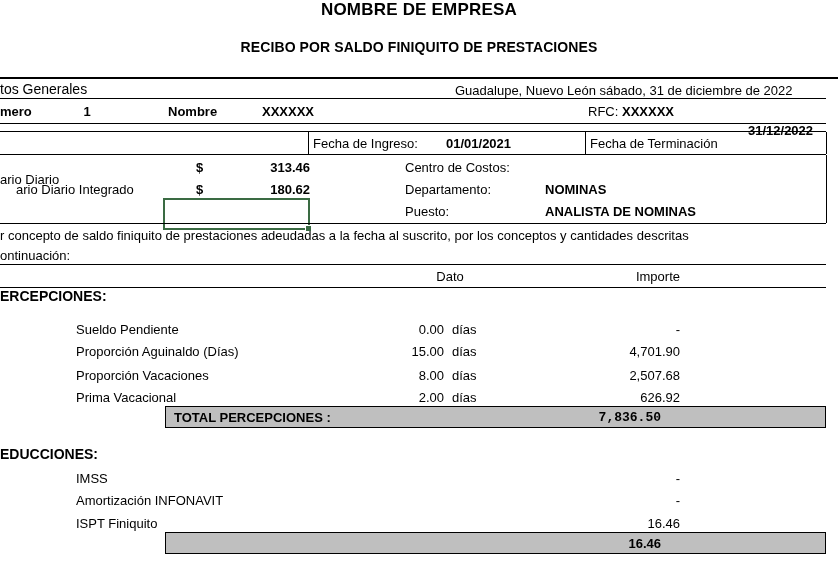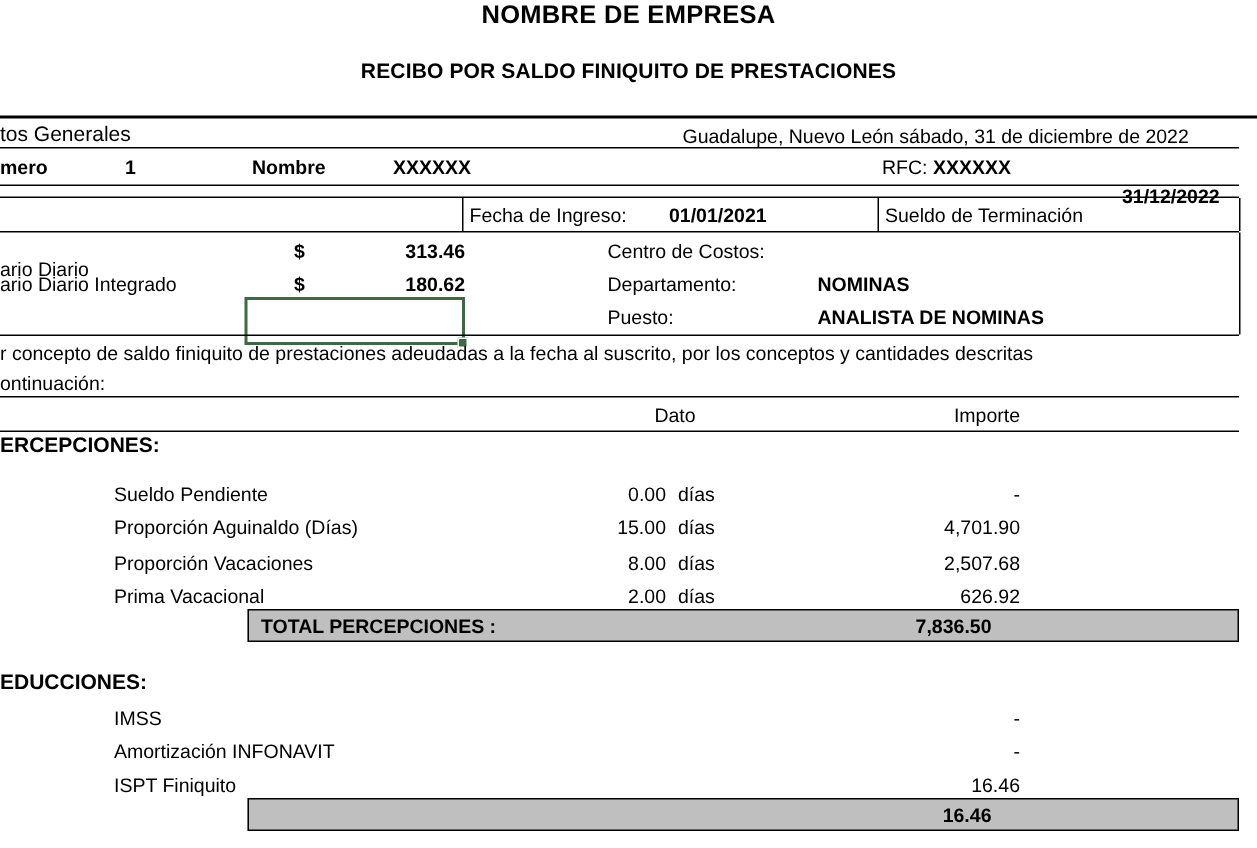--- a/index.html
+++ b/index.html
@@ -111,32 +111,32 @@
 <div class="abs hline" style="left:0; top:123px; width:826px;"></div>
 
 <div class="abs hline" style="left:0; top:131px; width:826px;"></div>
 
 <div class="abs vline" style="left:308px; top:132px; height:22px;"></div>
 <div class="abs vline" style="left:585px; top:132px; height:22px;"></div>
 <div class="abs vline" style="left:826px; top:132px; height:22px;"></div>
 
 <div class="abs lbl" style="left:313px; top:136px;">Fecha de Ingreso:</div>
 <div class="abs lbl b" style="left:446px; top:136px;">01/01/2021</div>
-<div class="abs lbl" style="left:590px; top:136px;">Sueldo de Terminación</div>
+<div class="abs lbl" style="left:590px; top:136px;">Fecha de Terminación</div>
 <div class="abs lbl b" style="left:748px; top:123px;">31/12/2022</div>
 
 <div class="abs hline" style="left:0; top:154px; width:826px;"></div>
 
 <div class="abs lbl" style="left:0; top:160px;margin-top:12px;">ario Diario</div>
 <div class="abs lbl b" style="left:196px; top:160px;">$</div>
 <div class="abs lbl b" style="left:212px; top:160px; width:98px; text-align:right;">313.46</div>
 <div class="abs lbl" style="left:405px; top:160px;">Centro de Costos:</div>
 <div class="abs lbl b" style="left:545px; top:160px;"></div>
 
-<div class="abs lbl" style="left:0; top:182px;">ario Diario Integrado</div>
+<div class="abs lbl" style="left:0; top:182px;padding-left:16px;">ario Diario Integrado</div>
 <div class="abs lbl b" style="left:196px; top:182px;">$</div>
 <div class="abs lbl b" style="left:212px; top:182px; width:98px; text-align:right;">180.62</div>
 <div class="abs lbl" style="left:405px; top:182px;">Departamento:</div>
 <div class="abs lbl b" style="left:545px; top:182px;">NOMINAS</div>
 
 <div class="abs lbl" style="left:405px; top:204px;">Puesto:</div>
 <div class="abs lbl b" style="left:545px; top:204px;">ANALISTA DE NOMINAS</div>
 
 <div class="abs vline" style="left:826px; top:155px; height:68px;"></div>
 
@@ -172,21 +172,21 @@
 <div class="abs lbl" style="left:452px; top:368px;">días</div>
 <div class="abs lbl r" style="left:560px; top:368px; width:120px;">2,507.68</div>
 
 <div class="abs lbl" style="left:76px; top:390px;">Prima Vacacional</div>
 <div class="abs lbl r" style="left:388px; top:390px; width:56px;">2.00</div>
 <div class="abs lbl" style="left:452px; top:390px;">días</div>
 <div class="abs lbl r" style="left:560px; top:390px; width:120px;">626.92</div>
 
 <div class="abs total-bar" style="left:165px; top:406px; width:661px;">
   <span class="tl">TOTAL PERCEPCIONES :</span>
-  <span class="tv" style="left:375px; width:120px;">7,836.50</span>
+  <span class="tv" style="left:375px; width:120px;font-family:Liberation Mono, monospace;">7,836.50</span>
 </div>
 
 <div class="abs section-head" style="left:0; top:446px;">EDUCCIONES:</div>
 
 <div class="abs lbl" style="left:76px; top:471px;">IMSS</div>
 <div class="abs lbl r" style="left:560px; top:471px; width:120px;">-</div>
 
 <div class="abs lbl" style="left:76px; top:493px;">Amortización INFONAVIT</div>
 <div class="abs lbl r" style="left:560px; top:493px; width:120px;">-</div>
 

